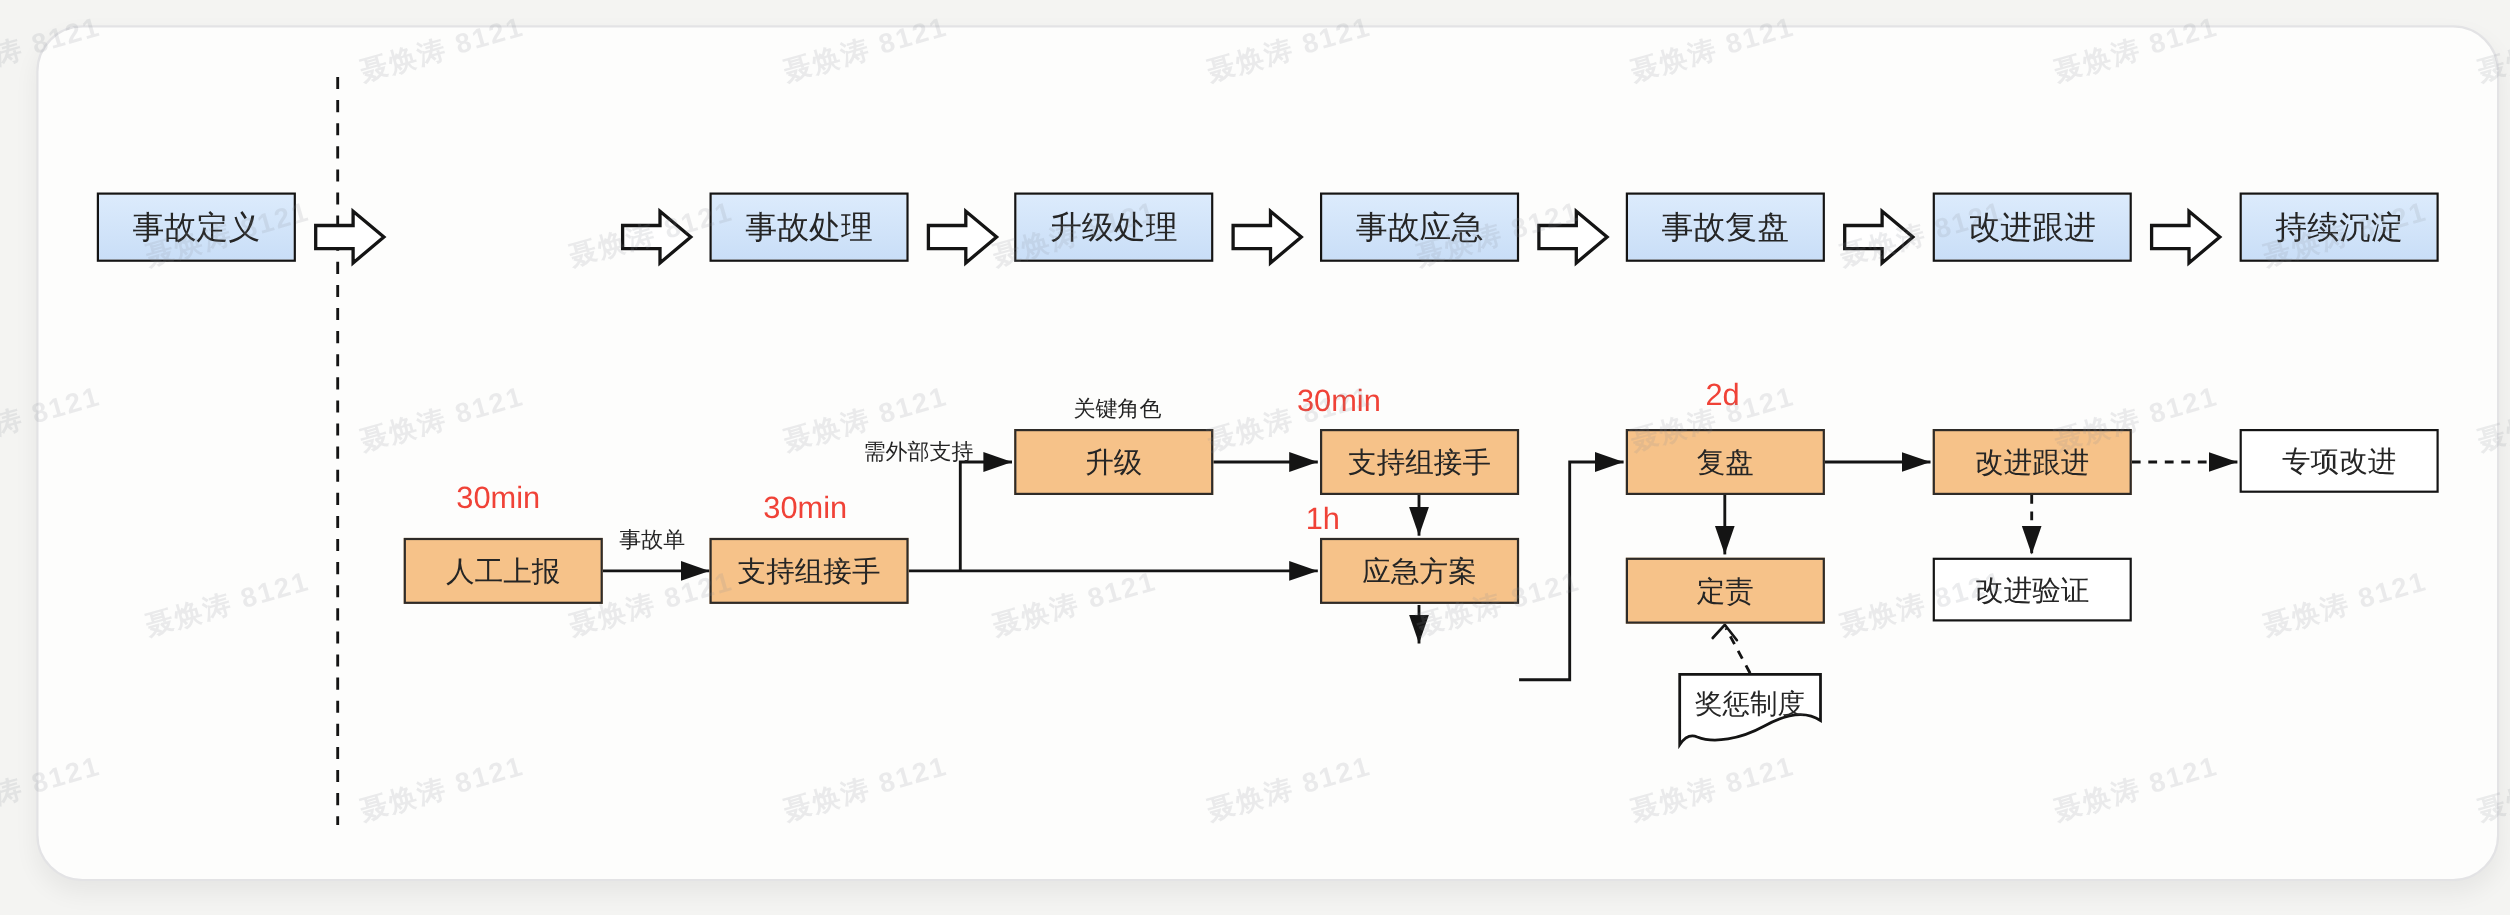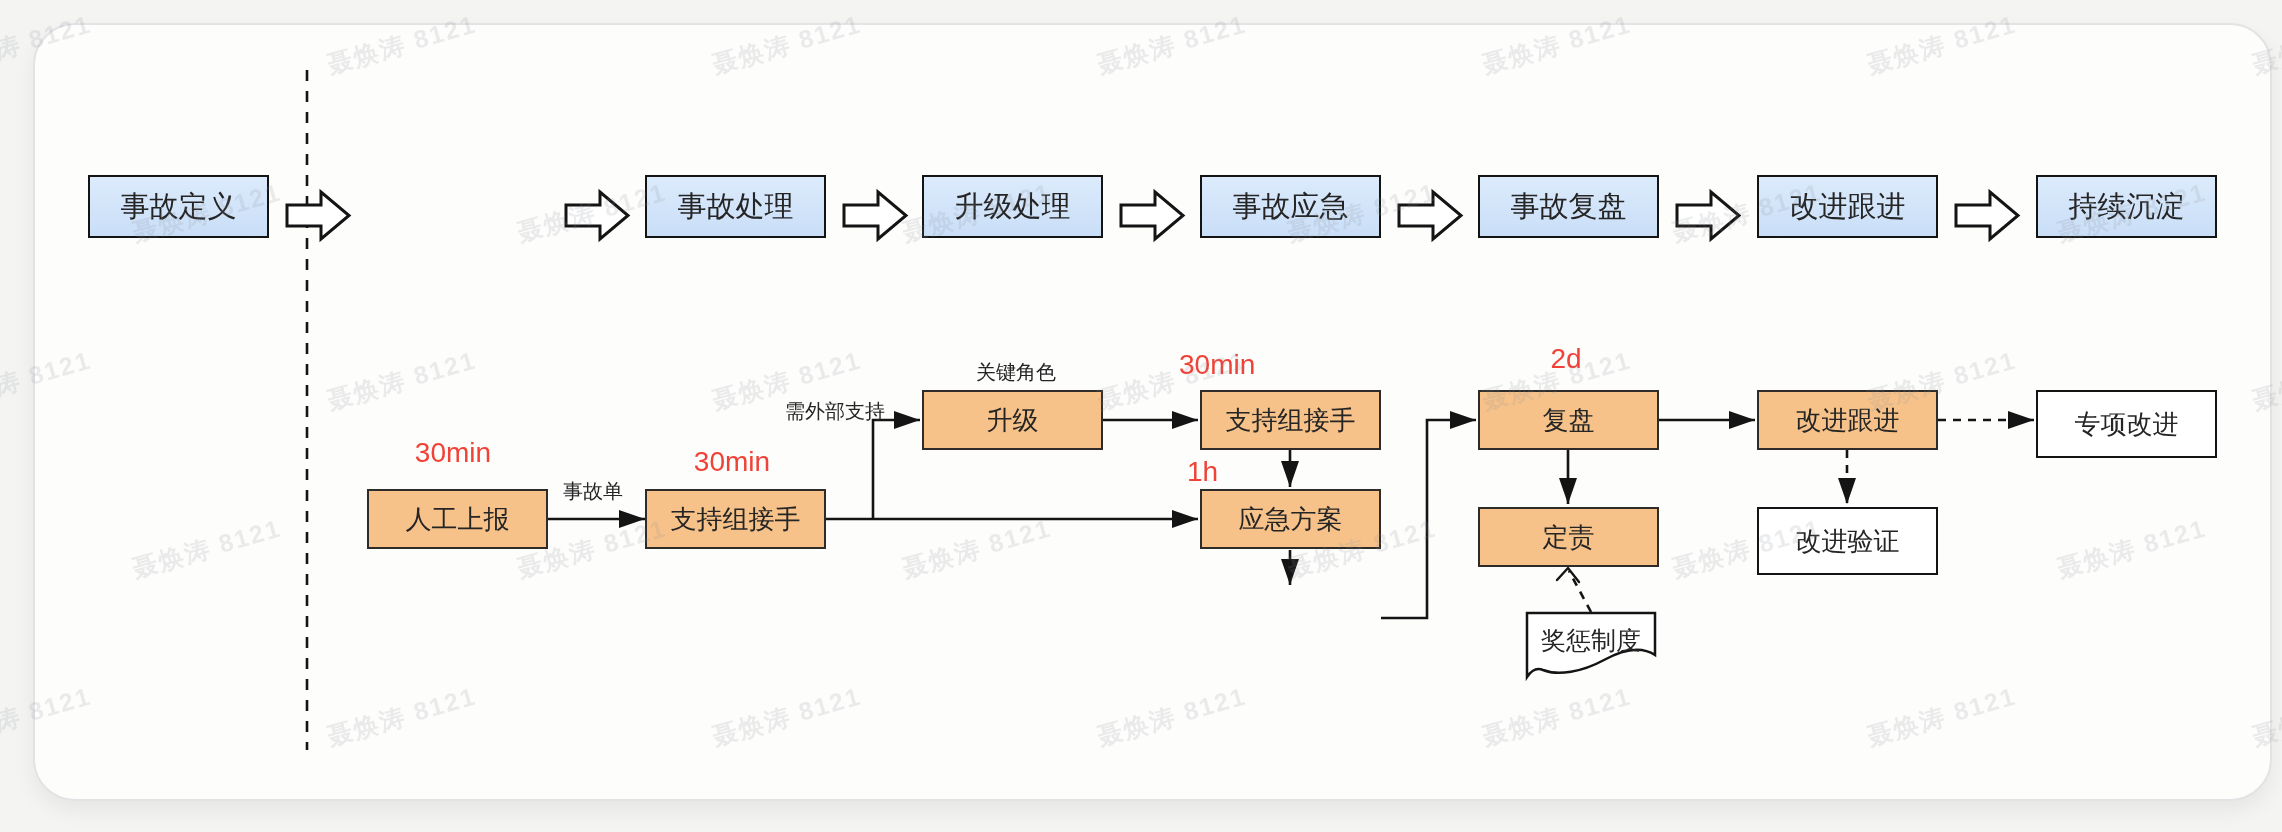--- a/index.html
+++ b/index.html
@@ -29,21 +29,21 @@
   .node{
     position:absolute;width:181px;display:flex;align-items:center;justify-content:center;
     box-sizing:border-box;z-index:20;text-align:center;white-space:nowrap;
   }
   .stage{
     height:63px;font-size:29px;font-weight:500;
     background:linear-gradient(180deg,var(--stage_fill_top),var(--stage_fill_bottom));
     border:2.5px solid var(--line);
   }
   .task{height:60px;font-size:26px;font-weight:400;background:var(--task_fill);border:2.5px solid #2e2b28;}
-  .plain{height:68px;font-size:26px;font-weight:500;background:var(--plain_fill);border:2.5px solid var(--line);}
+  .plain{height:58px;font-size:26px;font-weight:500;background:var(--plain_fill);border:2.5px solid var(--line);}
   .doc-label{
     position:absolute;z-index:21;font-size:25px;font-weight:500;
     transform:translate(-50%,-50%);white-space:nowrap;
   }
   .edge-label{
     position:absolute;z-index:21;font-size:20px;font-weight:500;color:var(--text);white-space:nowrap;
   }
   .sla{
     position:absolute;z-index:21;font-size:28px;font-weight:500;color:var(--sla_red);white-space:nowrap;
   }

